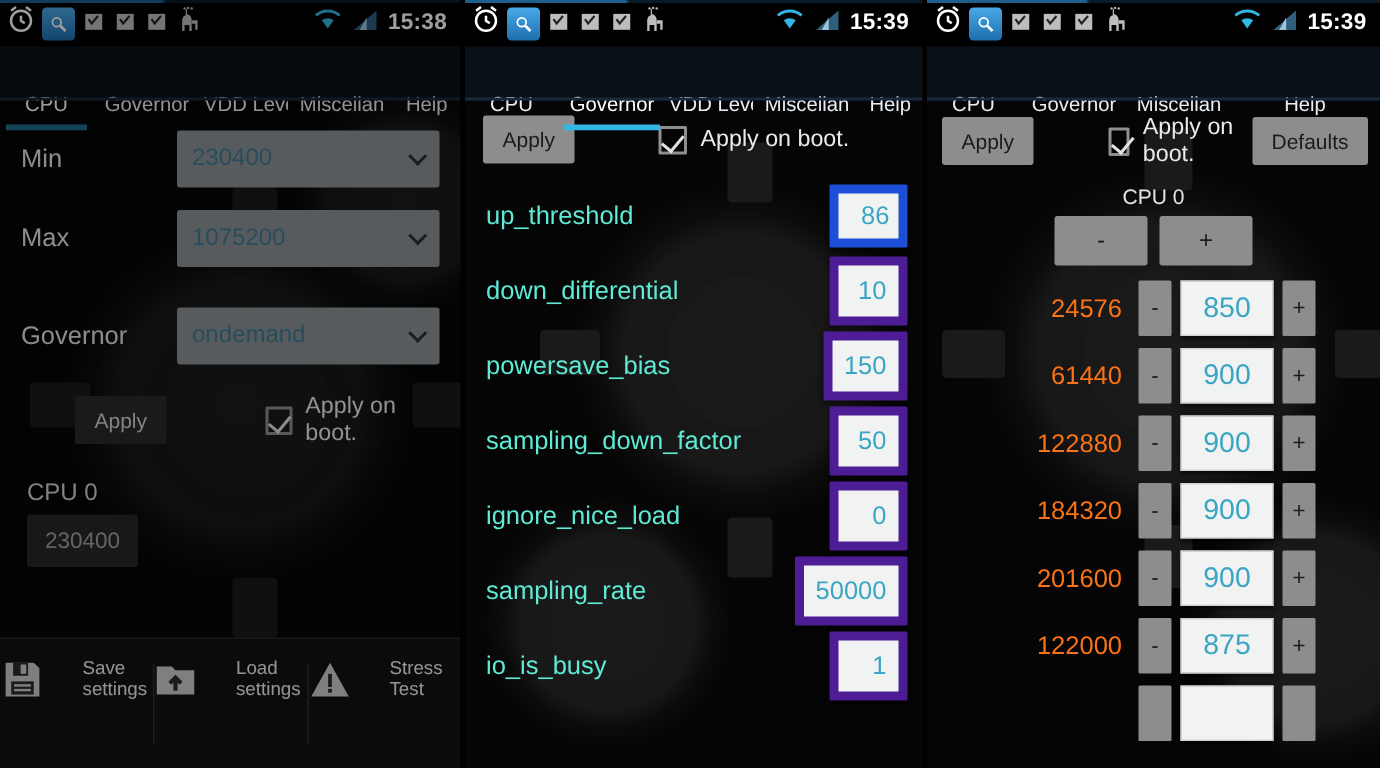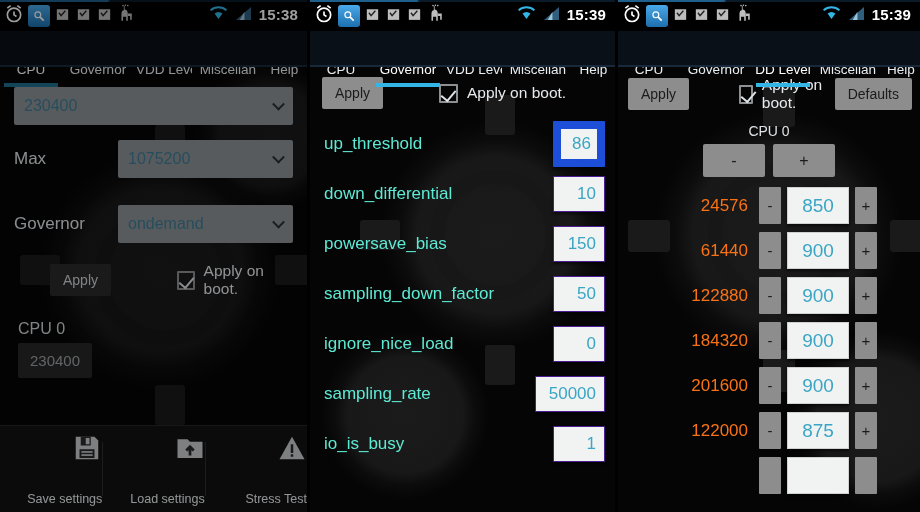--- a/index.html
+++ b/index.html
@@ -182,21 +182,21 @@
   .bottombar {
     position: absolute; left: 0; bottom: 0;
     width: 100%; height: 87px;
     background: #121212;
     border-top: 1px solid #262626;
     display: flex; align-items: center;
     z-index: 9;
   }
   .bb-item {
     flex: 1 1 0; height: 62px;
-    display: flex; flex-direction: column; align-items: flex-end; justify-content: center;
+    display: flex; align-items: flex-start; justify-content: center;
     gap: 25px; position: relative;
   }
   .bb-item + .bb-item::before {
     content: ""; position: absolute; left: 0; top: 4px; bottom: 4px;
     width: 1px; background: #2e2e2e;
   }
   .bb-label { color: #eceff1; font-size: 12.5px; }
 
   
   .topbar2 { display: flex; align-items: center; padding: 10px 10px 10px 12px; gap: 12px; }
@@ -205,27 +205,27 @@
     padding: 0 10px 0 14px;
     height: 50px;
   }
   .gov-name { color: #5eead4; font-size: 17px; }
   .txtfield {
     background: #f1f3f2;
     color: #3aa5c4;
     font-size: 17px;
     text-align: right;
     padding: 7px 8px;
-    border: 1px solid #4c1d95;
+    border: 6px solid #4c1d95;
     border-radius: 1px;
     min-width: 52px;
     box-shadow: 0 2px 3px rgba(0,0,0,.55);
   }
   .txtfield.focused {
-    border: 8px solid #1d4ed8;
+    border: 6px solid #1d4ed8;
     padding: 5px 6px;
   }
   .txtfield.wide { min-width: 70px; }
 
   
   .topbar3 { display: flex; align-items: center; padding: 9px 8px 9px 10px; gap: 8px; }
   .cpu0-head { text-align: center; color: #dfe3e6; font-size: 14px; padding-top: 2px; }
   .global-steppers { display: flex; justify-content: center; gap: 8px; padding: 5px 0 6px; }
   .gbtn {
     width: 62px; height: 33px;
@@ -359,20 +359,21 @@
         <div class="tab" style="flex:1 1 auto">
             <span class="txt">Help</span>
             <span class="underline"></span>
           </div>
       </div>
     </div>
 
     <div class="content">
       <div class="gap-sm"></div>
       <div class="row-field">
+        <span class="row-label">Min</span>
         <div class="spinner">
           <span class="val">230400</span>
           <span class="caret"></span>
         </div>
       </div>
       <div class="row-field">
         <span class="row-label">Max</span>
         <div class="spinner">
           <span class="val">1075200</span>
           <span class="caret"></span>
@@ -654,24 +655,20 @@
     <div class="tabbar">
       <div class="tabs">
         <div class="tab" style="flex:0 0 62px">
             <span class="txt">CPU</span>
             <span class="underline"></span>
           </div>
         <div class="tab" style="flex:0 0 72px">
             <span class="txt">Governor</span>
             <span class="underline"></span>
           </div>
-        <div class="tab active" style="flex:0 0 62px">
-            <span class="txt">DD Level</span>
-            <span class="underline"></span>
-          </div>
         <div class="tab" style="flex:0 0 68px">
             <span class="txt">Miscellan</span>
             <span class="underline"></span>
           </div>
         <div class="tab" style="flex:1 1 auto">
             <span class="txt">Help</span>
             <span class="underline"></span>
           </div>
       </div>
     </div>

